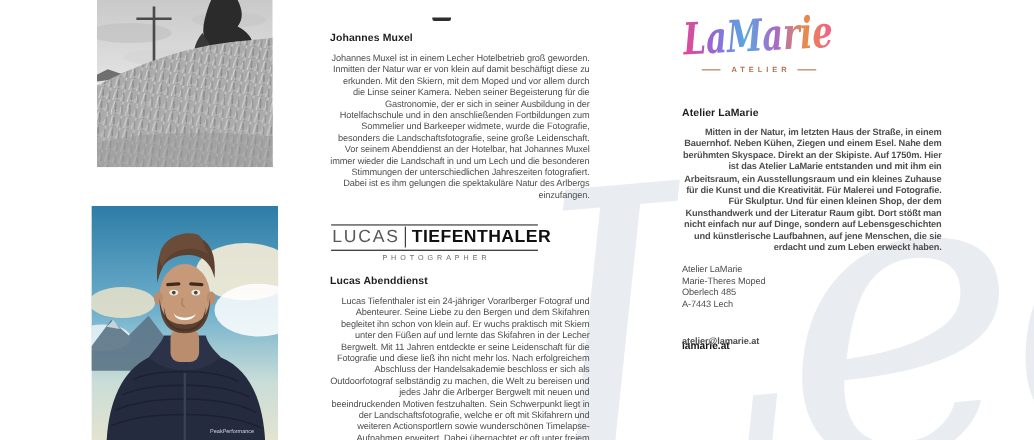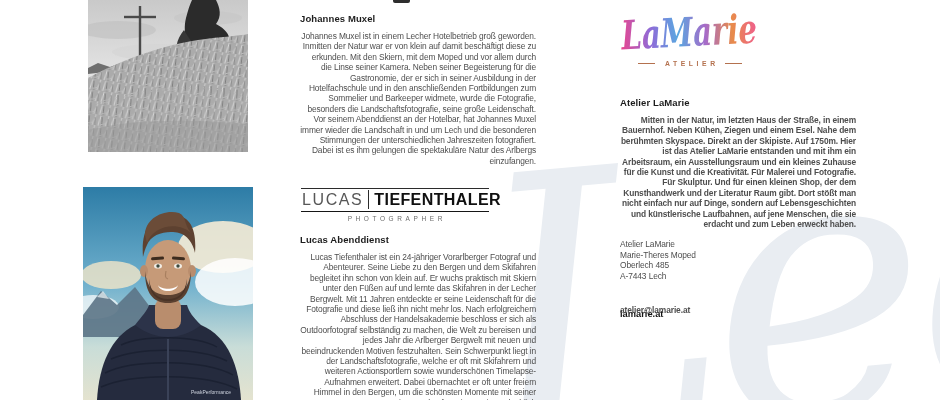--- a/index.html
+++ b/index.html
@@ -15,21 +15,21 @@
     font-size:368px; line-height:1; color:#e9edf2;
     transform:rotate(-5deg); letter-spacing:-14px; white-space:nowrap;
     pointer-events:none; user-select:none;
   }
   
   .photo { position:absolute; z-index:1; overflow:hidden; }
   .photo1 { left:88px; top:0; width:160px; height:152px; }
   .photo2 { left:83px; top:187px; width:170px; height:213px; }
   .photo svg { display:block; }
   
-  .col-mid { position:absolute; left:300px; top:0; width:236px; height:344px; z-index:2; }
+  .col-mid { position:absolute; left:300px; top:16px; width:236px; height:344px; z-index:2; }
   .frag { position:absolute; left:93px; top:0; width:17px; height:3px; background:#2e2e2e; border-radius:0 0 2px 2px; }
   h3.bio-h {
     font-size:9.5px; font-weight:bold; color:#1d1d1d; letter-spacing:.1px;
   }
   .h-johannes { position:absolute; top:13px; left:0; }
   .h-lucas   { position:absolute; top:234px; left:0; }
   p.bio {
     position:absolute; left:0; width:236px;
     font-size:8.4px; line-height:10.4px; color:#4e4e4e; letter-spacing:-.12px;
     text-align:right;

